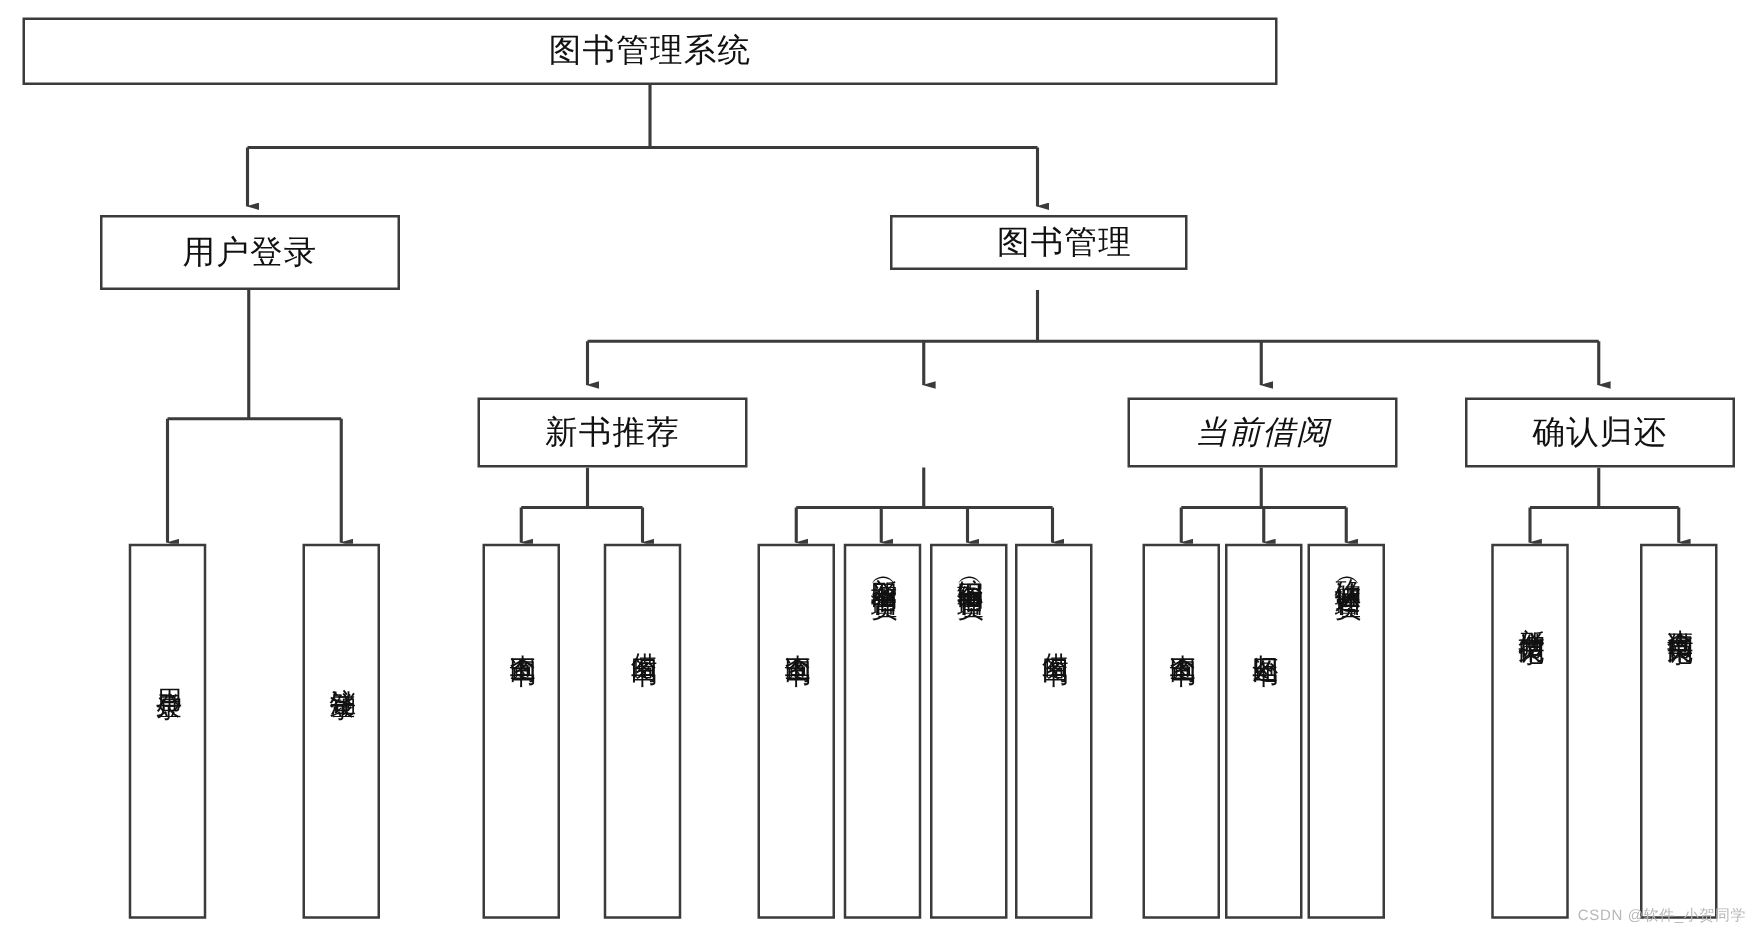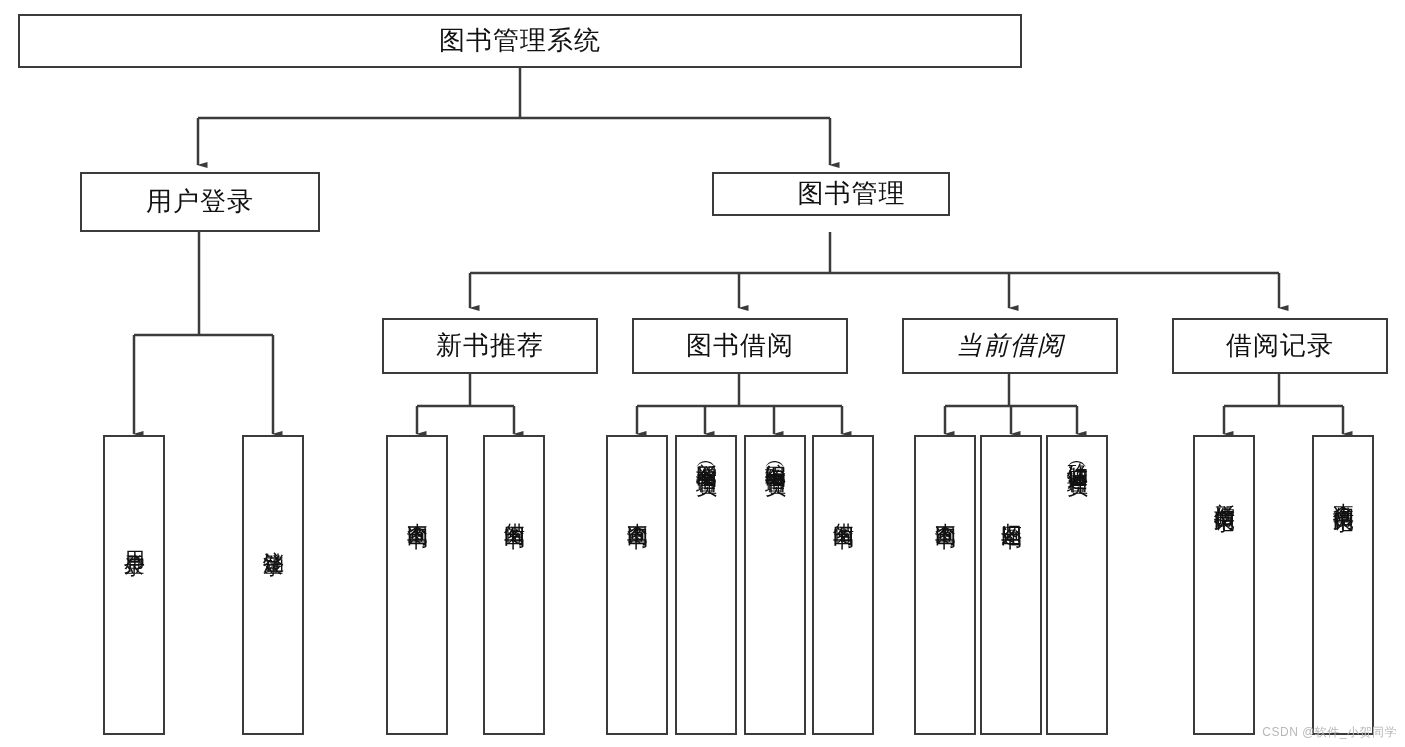--- a/index.html
+++ b/index.html
@@ -138,28 +138,25 @@
   <div class="node horizontal" style="left:80px; top:172px; width:240px; height:60px;">
     <span>用户登录</span>
   </div>
   <div class="node horizontal" style="left:712px; top:172px; width:238px; height:44px;padding-left:41px;">
     <span>图书管理</span>
   </div>
 
   <div class="node horizontal" style="left:362px; top:318px; width:216px; height:56px;margin-left:20px;">
     <span>新书推荐</span>
   </div>
-  <div class="node horizontal" style="left:632px; top:318px; width:216px; height:56px;">
-    <span>图书借阅</span>
-  </div>
   <div class="node horizontal" style="left:902px; top:318px; width:216px; height:56px;font-style:italic;">
     <span>当前借阅</span>
   </div>
   <div class="node horizontal" style="left:1172px; top:318px; width:216px; height:56px;">
-    <span>借阅记录</span>
+    <span>确认归还</span>
   </div>
 
   <div class="node vertical mid2" style="left:103px; top:435px; width:62px; height:300px;">
     <span class="vtext">用户登录</span>
   </div>
   <div class="node vertical mid2" style="left:242px; top:435px; width:62px; height:300px;">
     <span class="vtext">注销登录</span>
   </div>
 
   <div class="node vertical mid" style="left:386px; top:435px; width:62px; height:300px;">

